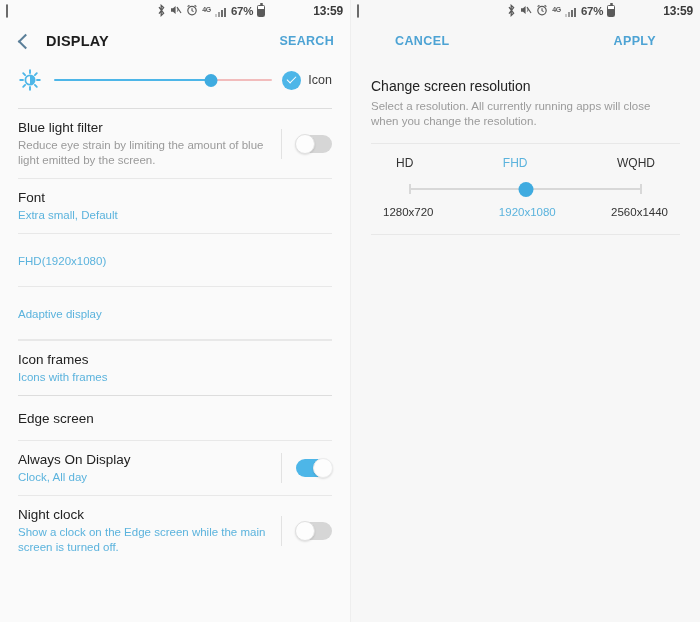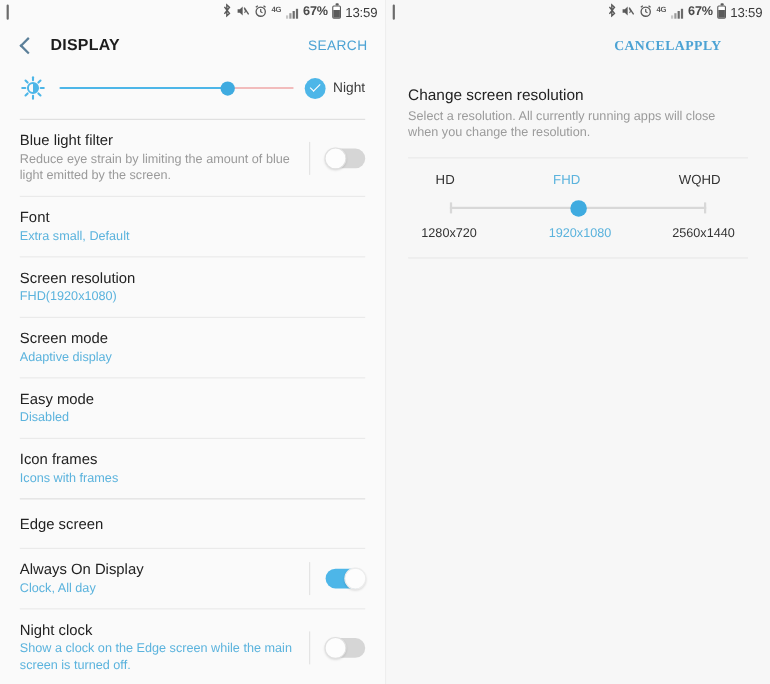--- a/index.html
+++ b/index.html
@@ -60,22 +60,23 @@
   }
   .sb-text {
     font-size: 11.5px;
     color: #4a4a4a;
     font-weight: 600;
     letter-spacing: -0.2px;
   }
   .sb-time {
     font-size: 12px;
     color: #3a3a3a;
-    font-weight: 400;
+    font-weight: 700;
     letter-spacing: -0.2px;
+    margin-left: 44px;
   }
   .icon-gallery {
     width: 13px; height: 11px;
     border: 1.6px solid #6b6b6b;
     border-radius: 1px;
     position: relative;
     box-sizing: border-box;
   }
   .icon-gallery::after {
     content: "";
@@ -154,33 +155,32 @@
   .ab-title {
     font-size: 14.5px;
     font-weight: 700;
     color: #1d1d1d;
     letter-spacing: 0.2px;
     margin-left: 14px;
   }
   .ab-action {
     margin-left: auto;
     font-size: 12.5px;
-    font-weight: 400;
+    font-weight: 700;
     color: #4da3d4;
     letter-spacing: 0.3px;
     cursor: pointer;
   }
   .actionbar-right {
     height: 38px;
     display: flex;
     align-items: center;
-    justify-content: flex-end;
+    justify-content: space-between;
     padding: 0 44px;
     box-sizing: border-box;
-    font-family: Liberation Serif, serif;
   }
   .ab-btn {
     font-size: 12.5px;
     font-weight: 700;
     color: #4da3d4;
     letter-spacing: 0.4px;
     cursor: pointer;
   }
 
   
@@ -466,21 +466,21 @@
             <path d="M12 7.4 a4.6 4.6 0 0 1 0 9.2 Z" fill="#4db6e8"></path>
           </svg>
         </span>
         <span class="slider-wrap">
           <span class="slider-track-filled" style="width:72%"></span>
           <span class="slider-track-rest" style="width:28%"></span>
           <span class="slider-thumb" style="left:72%"></span>
         </span>
         <span class="auto-box">
           <span class="auto-check"></span>
-          <span class="auto-label">Night</span>
+          <span class="auto-label">Icon</span>
         </span>
       </div>
 
       <div class="divider thick"></div>
 
       <div class="row">
         <div class="row-inner">
           <div class="row-text">
             <div class="row-title">Blue light filter</div>
             <div class="row-sub gray">Reduce eye strain by limiting the amount of blue light emitted by the screen.</div>
@@ -499,45 +499,35 @@
             <div class="row-title">Font</div>
             <div class="row-sub">Extra small, Default</div>
           </div>
         </div>
       </div>
       <div class="divider"></div>
 
       <div class="row">
         <div class="row-inner">
           <div class="row-text">
-            <div class="row-title">Screen resolution</div>
             <div class="row-sub">FHD(1920x1080)</div>
           </div>
         </div>
       </div>
       <div class="divider"></div>
 
       <div class="row">
         <div class="row-inner">
           <div class="row-text">
-            <div class="row-title">Screen mode</div>
             <div class="row-sub">Adaptive display</div>
           </div>
         </div>
       </div>
       <div class="divider"></div>
 
-      <div class="row">
-        <div class="row-inner">
-          <div class="row-text">
-            <div class="row-title">Easy mode</div>
-            <div class="row-sub">Disabled</div>
-          </div>
-        </div>
-      </div>
       <div class="divider"></div>
 
       <div class="row">
         <div class="row-inner">
           <div class="row-text">
             <div class="row-title">Icon frames</div>
             <div class="row-sub">Icons with frames</div>
           </div>
         </div>
       </div>

